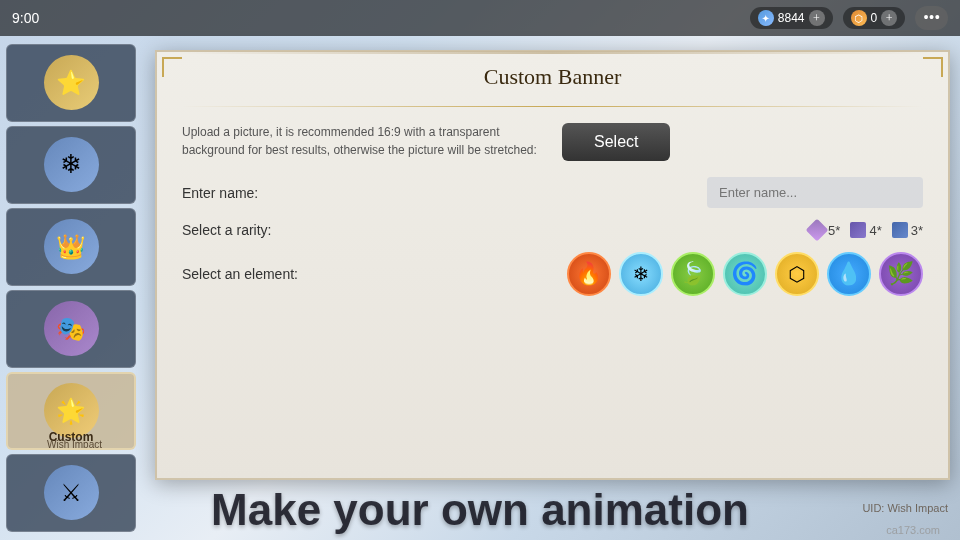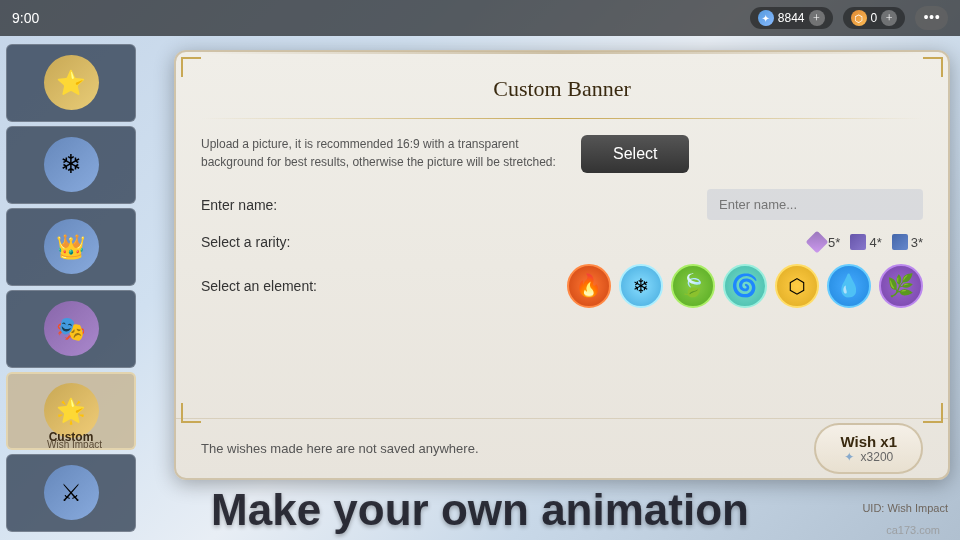--- a/index.html
+++ b/index.html
@@ -175,26 +175,25 @@
     .char-purple { background: linear-gradient(135deg, #8866aa, #aa88cc); }
 
     
     .dialog {
       position: absolute;
       left: 155px;
       top: 50px;
       right: 10px;
       bottom: 60px;
       background: linear-gradient(180deg, #f0eee8 0%, #e8e4dc 100%);
-      border-radius: 12px;
+      border-radius: 0;
       border: 2px solid rgba(200,185,155,0.8);
       z-index: 6;
-      padding: 24px 25px;
+      padding: 12px 25px;
       box-shadow: 0 4px 20px rgba(0,0,0,0.3);
-      margin-left: 19px;
     }
 
     .dialog::before {
       content: '';
       position: absolute;
       top: -1px;
       left: 20px;
       right: 20px;
       height: 3px;
       background: linear-gradient(90deg, transparent, rgba(200,185,155,0.9), transparent);
@@ -601,32 +600,20 @@
       </div>
       <div class="element-icon elem-hydro">
         <span>💧</span>
       </div>
       <div class="element-icon elem-electro">
         <span>🌿</span>
       </div>
     </div>
   </div>
 
-  <div class="dialog-bottom">
-    <div class="corner corner-bl"></div>
-    <div class="corner corner-br"></div>
-    <span class="bottom-notice">The wishes made here are not saved anywhere.</span>
-    <button class="wish-btn">
-      <div class="wish-btn-title">Wish x1</div>
-      <div class="wish-btn-cost">
-        <span class="wish-cost-icon">✦</span>
-        <span>x3200</span>
-      </div>
-    </button>
-  </div>
 </div>
 
 <div class="right-deco">
   <div class="deco-dot"></div>
   <div class="deco-dot"></div>
   <div class="deco-dot active"></div>
   <div class="deco-dot"></div>
 </div>
 
 <div class="uid-text">UID: Wish Impact</div>

